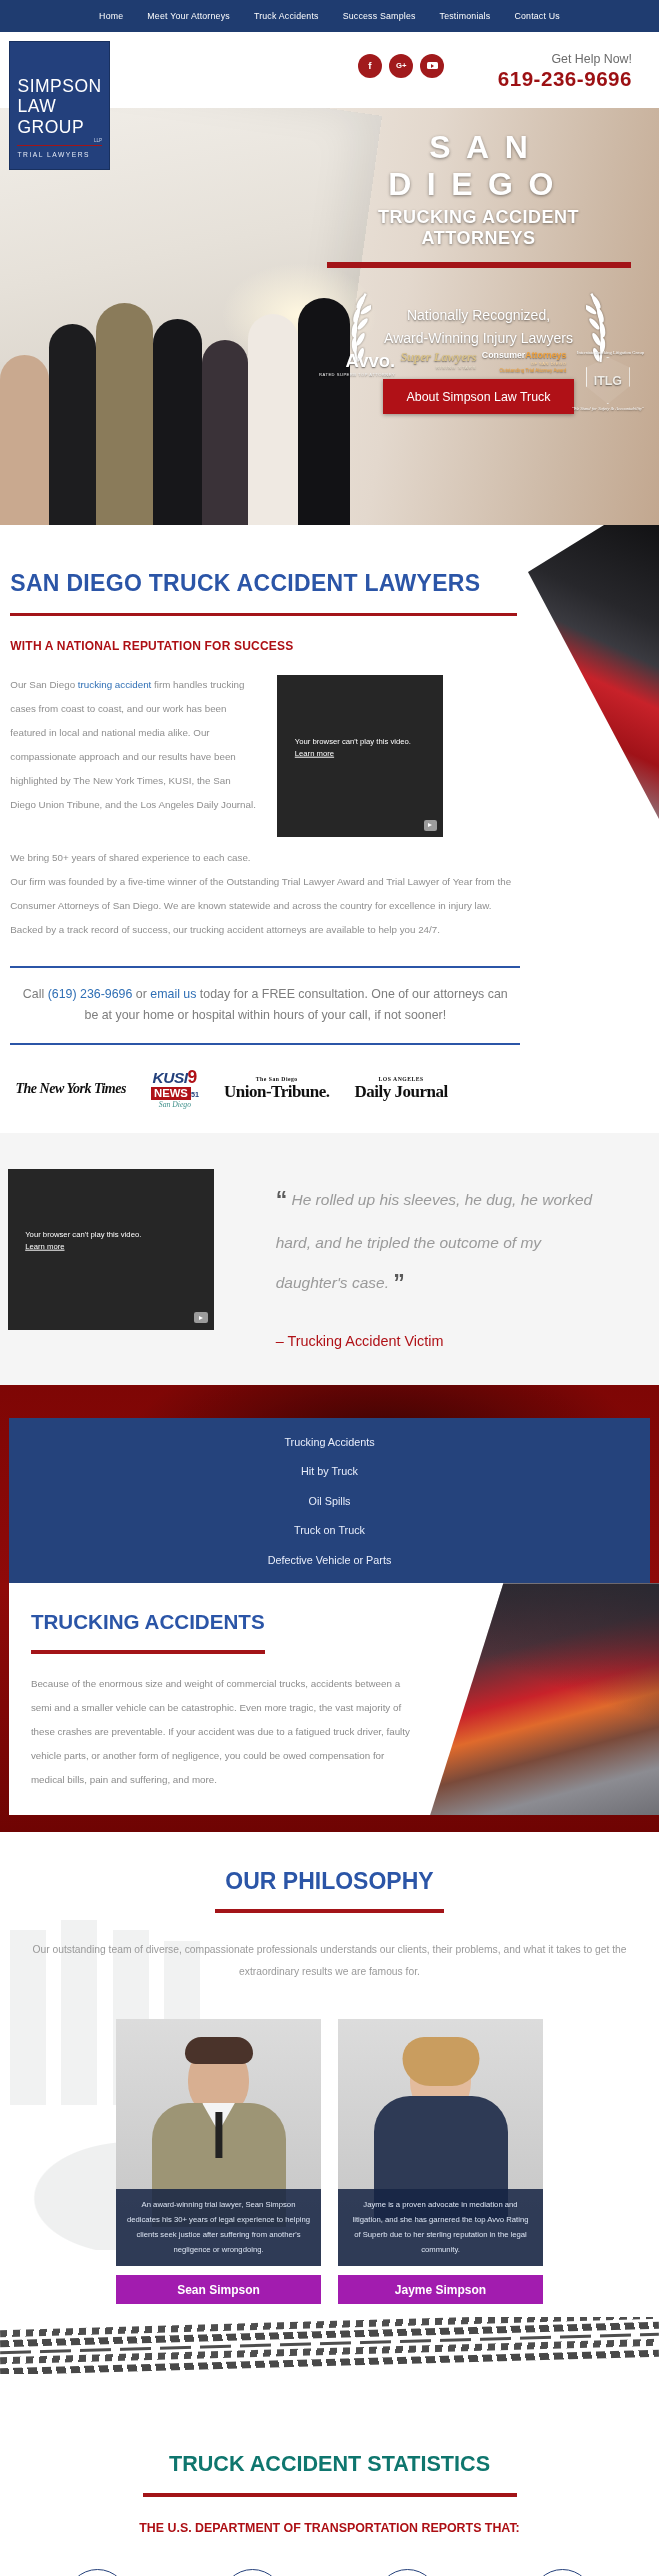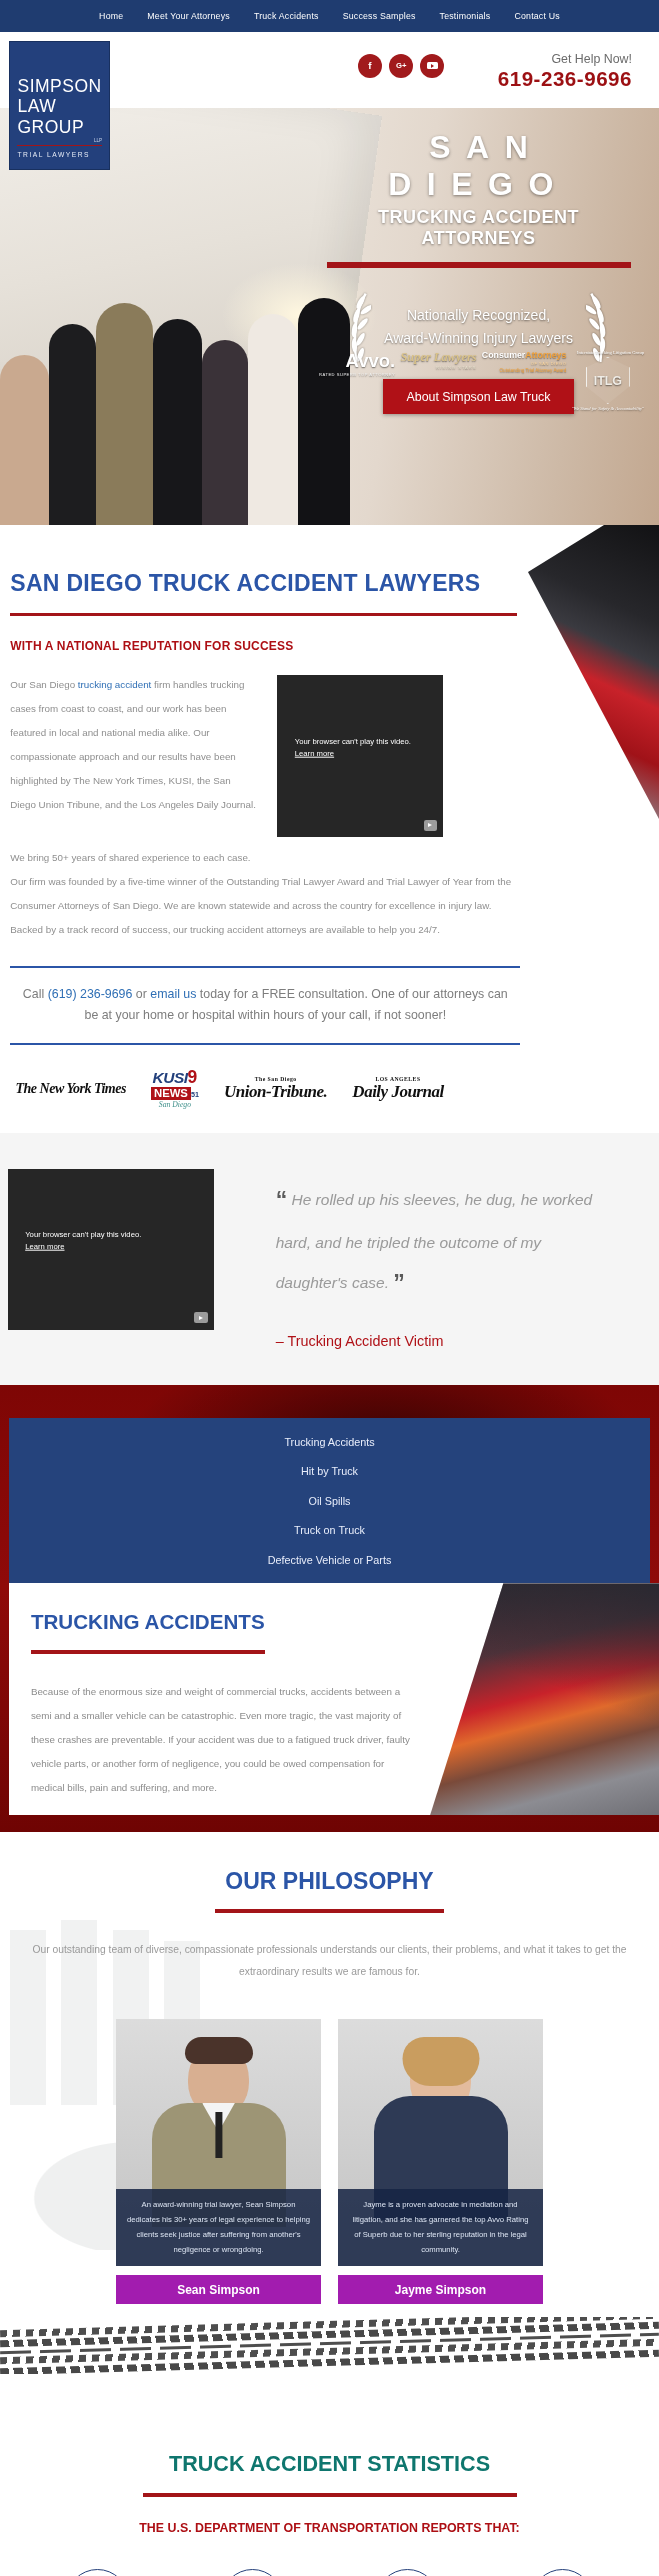--- a/index.html
+++ b/index.html
@@ -81,21 +81,21 @@
   .medialogos { height:88px; display:flex; align-items:center; gap:25px; padding-left:15.5px; }
   .nyt { font-family:"Liberation Serif", serif; font-weight:bold; font-size:14px; color:#101010; font-style:italic; letter-spacing:-0.5px; }
   .kusi { text-align:center; line-height:1; }
   .kusi .k1 { color:#23407c; font-weight:bold; font-size:15.5px; font-style:italic; letter-spacing:-0.5px; }
   .kusi .k9 { color:#b01117; font-weight:bold; font-size:17.5px; }
   .kusi .k2 { background:#b01117; color:#fff; font-weight:bold; font-size:11.3px; padding:0.5px 3.1px; display:inline-block; margin-top:1px; }
   .kusi .k51 { color:#23407c; font-weight:bold; font-size:7.2px; }
   .kusi .ksd { font-family:"Liberation Serif", serif; font-style:italic; color:#3e8f8a; font-size:7.7px; display:block; margin-top:1px; }
   .stack { text-align:center; font-family:"Liberation Serif", serif; color:#101010; }
   .stack .small { font-size:5.7px; font-weight:bold; letter-spacing:0.5px; }
-  .stack .big { font-size:17px; font-weight:bold; letter-spacing:-0.5px;font-style:italic; }
+  .stack .big { font-size:17px; font-weight:bold; letter-spacing:-0.5px; }
 
   
   .testimonial { background:#f5f5f5; padding:36px 0 36px 7.7px; display:flex; gap:62px; }
   .video2 { width:206px; height:161px; flex:0 0 auto; }
   .quote-wrap { width:330px; padding-top:7.7px; }
   .quote { font-size:15.5px; font-style:italic; color:#9a9a9a; line-height:2.15; }
   .qmark { color:#5a5a5a; font-size:23px; font-style:normal; font-weight:bold; vertical-align:-3.1px; }
   .attrib { color:#b01117; font-size:14.4px; margin-top:25px; }
 
   
@@ -105,21 +105,21 @@
   .navy-menu { margin:0 9.3px; height:165px; background:#25437c; display:flex; flex-direction:column; justify-content:space-evenly; align-items:center; }
   .navy-menu a { color:#e9eefb; font-size:10.8px; text-decoration:none; }
   .white-panel { margin-left:9.3px; height:232px; background:#fff; position:relative; padding:27px 0 0 21.6px; overflow:hidden; }
   .panel-truck { position:absolute; right:0; top:0; width:229px; height:232px;
     background:
       linear-gradient(200deg, rgba(40,40,48,.95) 0%, rgba(40,40,48,0) 45%),
       linear-gradient(165deg,#2a2a32 0%,#50323a 30%,#c8222a 48%,#e06a2c 58%,#7a4a3a 70%,#8c8c92 84%,#6f6f75 100%);
     clip-path:polygon(32% 0,100% 0,100% 100%,0 100%); }
   .white-panel h2 { color:#2b55a7; font-size:20.6px; font-weight:bold; }
   .white-panel .red-underline { width:234px; height:3.6px; }
-  .panel-text { margin-top:26px; width:384px; color:#8c8c8c; font-size:9.8px; line-height:2.45; }
+  .panel-text { margin-top:18px; width:384px; color:#8c8c8c; font-size:9.8px; line-height:2.45; }
 
   
   .philosophy { background:#fff; height:485px; padding-top:36px; position:relative; overflow:hidden; }
   .courthouse { position:absolute; left:-20.6px; top:57px; width:330px; height:361px; opacity:.5;
     background:
       linear-gradient(#e4e6e6,#e4e6e6) 31px 41px/36px 175px no-repeat,
       linear-gradient(#e4e6e6,#e4e6e6) 82px 31px/36px 185px no-repeat,
       linear-gradient(#e4e6e6,#e4e6e6) 134px 41px/36px 175px no-repeat,
       linear-gradient(#e4e6e6,#e4e6e6) 185px 52px/36px 165px no-repeat,
       radial-gradient(ellipse 165px 93px at 155px 309px,#e0e2e2 60%,transparent 61%); }

